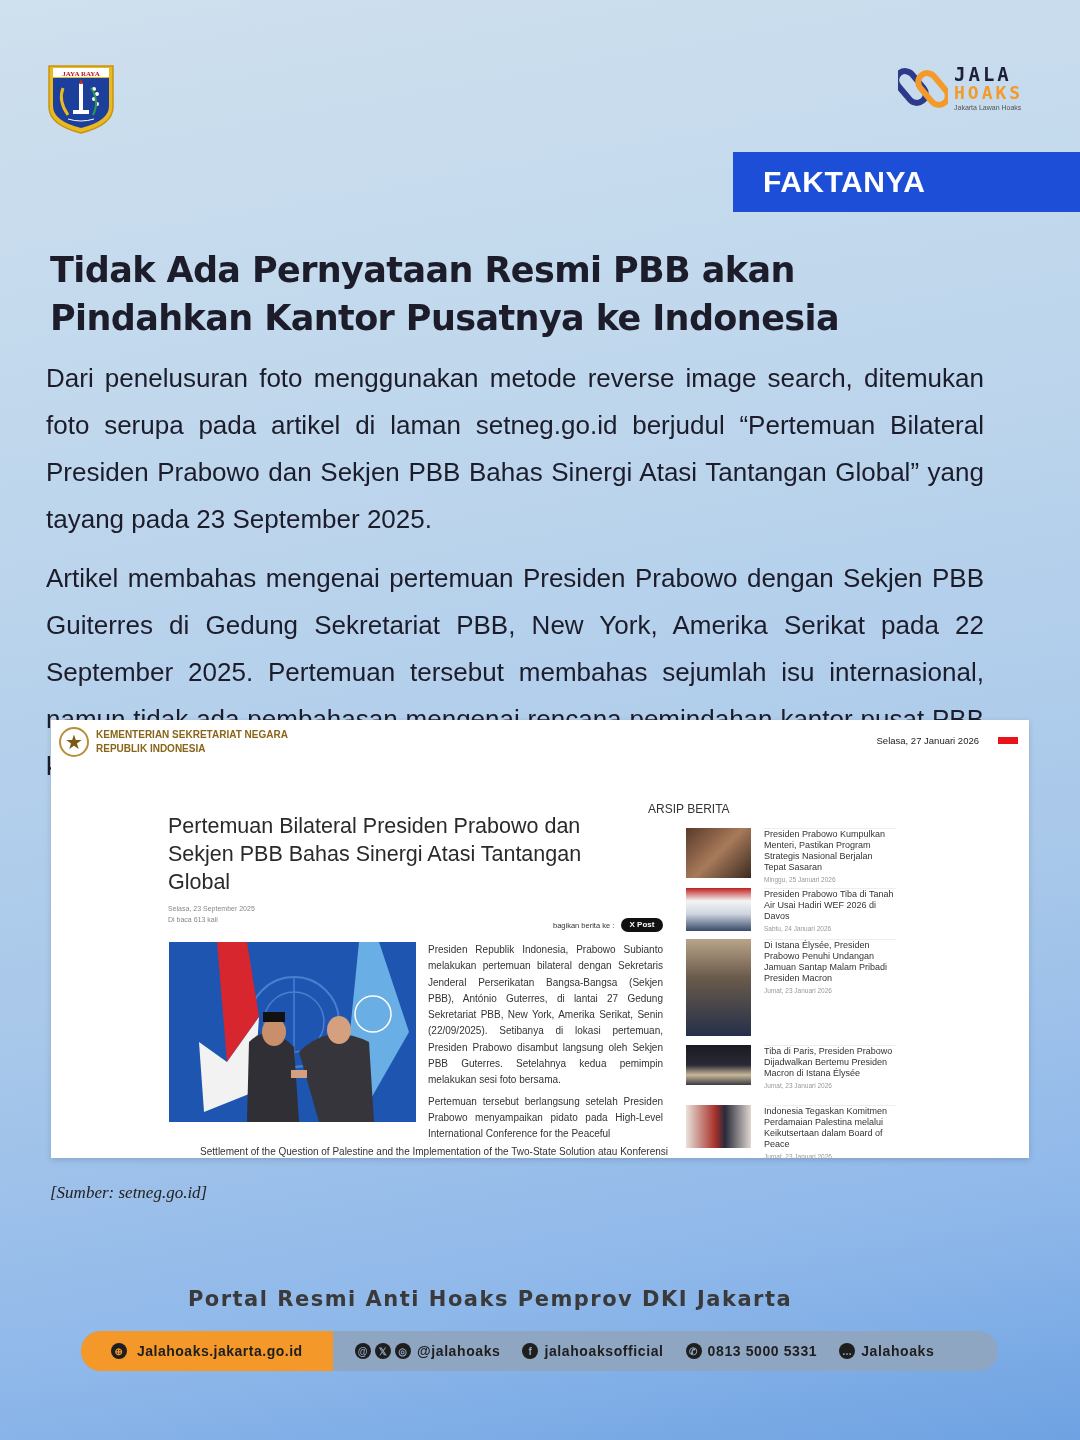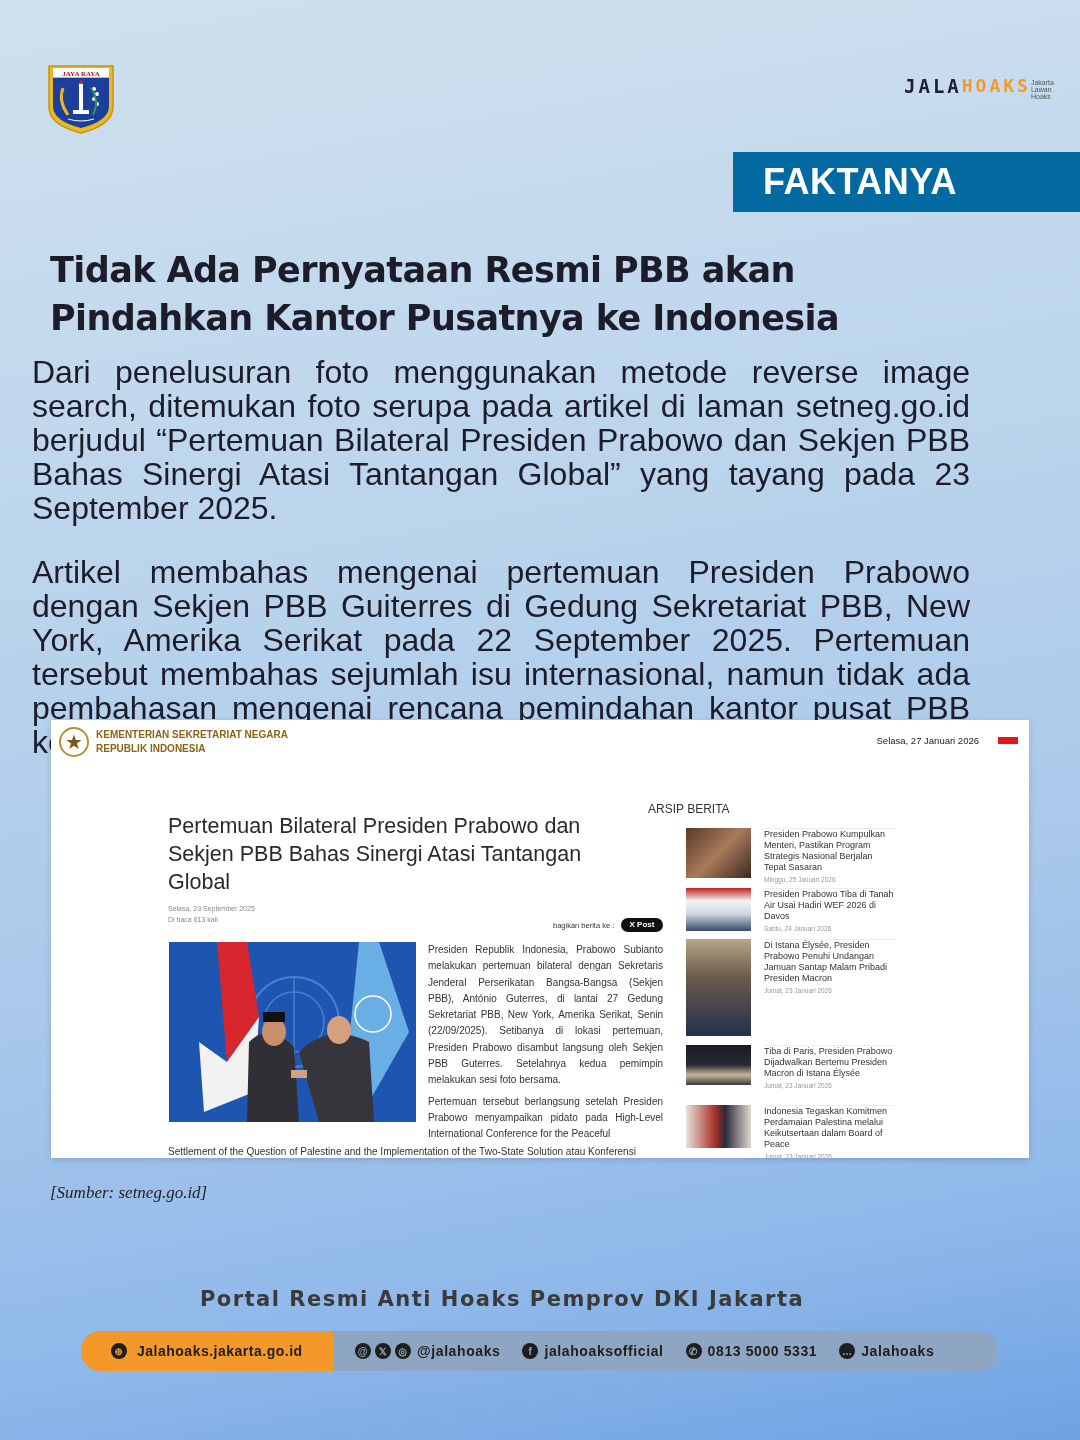--- a/index.html
+++ b/index.html
@@ -8,31 +8,31 @@
     position: relative;
     font-family: "Liberation Sans", sans-serif;
     background: linear-gradient(170deg, #cfe0ee 0%, #bcd5ec 35%, #a7c7ea 65%, #8fb8ea 85%, #6ea2e2 100%);
   }
   .abs { position: absolute; }
 
   
   .dki-logo { left: 46px; top: 63px; width: 70px; height: 72px; }
   .jala-logo { left: 898px; top: 62px; width: 150px; height: 52px; display: flex; align-items: center; }
   .jala-mark { width: 50px; height: 50px; }
-  .jala-text { margin-left: 6px; display: flex; flex-direction: row; line-height: 1; }
+  .jala-text { margin-left: 6px; display: flex; flex-direction: column; line-height: 1; }
   .jala-text .l1 { font-family: "DejaVu Sans Mono", monospace; font-weight: bold; font-size: 19px; color: #1e1e3a; letter-spacing: 3px; }
   .jala-text .l2 { font-family: "DejaVu Sans Mono", monospace; font-weight: bold; font-size: 18px; color: #f39a2b; letter-spacing: 3px; }
   .jala-text .l3 { font-size: 7px; color: #555; margin-top: 2px; }
 
   
-  .faktanya { left: 733px; top: 152px; width: 347px; height: 60px; background: #0369a1; color: #fff; font-weight: bold; font-size: 36px; line-height: 60px; padding-left: 30px; letter-spacing: 0.5px; }
+  .faktanya { left: 733px; top: 152px; width: 347px; height: 60px; background: #1d4ed8; color: #fff; font-weight: bold; font-size: 30px; line-height: 60px; padding-left: 30px; letter-spacing: 0.5px; }
 
   
   .headline { left: 50px; top: 246px; width: 900px; color: #1c1c2b; font-weight: bold; font-size: 35px; line-height: 48px; font-family: "DejaVu Sans", sans-serif; letter-spacing: -0.6px; }
-  .para { left: 32px; width: 938px; color: #1c1c2b; font-size: 32px; line-height: 34px; text-align: justify; font-family: "Liberation Sans", sans-serif; }
+  .para { left: 46px; width: 938px; color: #1c1c2b; font-size: 26px; line-height: 47px; text-align: justify; font-family: "Liberation Sans", sans-serif; }
   .para1 { top: 355px; }
   .para2 { top: 523px; margin-top: 32px; }
 
   
   .shot { left: 51px; top: 720px; width: 978px; height: 438px; background: #fff; overflow: hidden; box-shadow: 0 2px 6px rgba(0,0,0,0.15); }
   .shot-header { position: absolute; left: 0; top: 0; width: 100%; height: 46px; background: #fff; }
   .setneg-emblem { position: absolute; left: 8px; top: 7px; width: 30px; height: 30px; border-radius: 50%; border: 2px solid #b58f3a; display: flex; align-items: center; justify-content: center; color: #7a5a12; font-size: 20px; }
   .setneg-name { position: absolute; left: 45px; top: 8px; font-size: 10px; font-weight: bold; color: #8a6418; line-height: 14px; }
   .setneg-date { position: absolute; right: 50px; top: 15px; font-size: 9.5px; color: #222; }
   .flag-mini { position: absolute; right: 11px; top: 17px; width: 20px; height: 7px; background: #e8141b; }
@@ -42,33 +42,33 @@
   .nav-item:last-child { border-right: none; }
 
   .art-title { position: absolute; left: 117px; top: 92px; width: 470px; font-size: 21.5px; line-height: 28px; color: #2a2a2a; }
   .art-meta { position: absolute; left: 117px; top: 183px; font-size: 7px; color: #888; line-height: 11px; }
   .share-label { position: absolute; left: 502px; top: 201px; font-size: 7.5px; color: #333; }
   .x-post { position: absolute; left: 570px; top: 198px; width: 42px; height: 14px; background: #111; color: #fff; border-radius: 7px; font-size: 8px; font-weight: bold; text-align: center; line-height: 14px; }
 
   .art-photo { position: absolute; left: 118px; top: 222px; width: 247px; height: 180px; background: linear-gradient(180deg, #1f56b2 0%, #1a4ea8 100%); overflow: hidden; }
   .art-body { position: absolute; left: 377px; top: 222px; width: 235px; font-size: 10px; line-height: 16.3px; color: #333; text-align: justify; }
   .art-body p { margin-bottom: 5px; }
-  .art-last { position: absolute; left: 117px; top: 426px; width: 500px; font-size: 10px; color: #333; white-space: nowrap; }
+  .art-last { position: absolute; left: 117px; top: 426px; width: 500px; font-size: 10px; color: #333; white-space: nowrap; text-align: right; }
 
   .arsip-title { position: absolute; left: 597px; top: 82px; font-size: 12px; color: #333; }
   .arsip-item { position: absolute; left: 635px; width: 210px; }
   .arsip-thumb { position: absolute; left: 0; top: 0; width: 65px; }
   .arsip-text { position: absolute; left: 78px; top: 0; width: 132px; font-size: 9px; line-height: 11px; color: #333; border-top: 1px solid #eee; padding-top: 0px; }
   .arsip-date { font-size: 6.5px; color: #999; margin-top: 1px; }
 
   
   .source { left: 50px; top: 1183px; font-size: 17px; font-style: italic; color: #222; font-family: "Liberation Serif", serif; }
 
   
-  .portal { left: 16px; width: 972px; top: 1287px; text-align: center; font-size: 21px; font-weight: bold; color: #3a3a3a; letter-spacing: 1.5px; font-family: "DejaVu Sans", sans-serif; }
+  .portal { left: 4px; width: 972px; top: 1287px; text-align: center; font-size: 21px; font-weight: bold; color: #3a3a3a; letter-spacing: 1.5px; font-family: "DejaVu Sans", sans-serif; }
   .footer-bar { left: 81px; top: 1331px; width: 917px; height: 40px; border-radius: 20px; background: #8ea6c2; overflow: hidden; display: flex; align-items: center; }
   .footer-site { height: 40px; width: 252px; background: #f5982a; display: flex; align-items: center; padding-left: 30px; font-size: 14px; font-weight: bold; color: #1e1e1e; letter-spacing: 0.5px; }
   .footer-item { display: flex; align-items: center; font-size: 14px; color: #1e1e1e; font-weight: bold; letter-spacing: 0.6px; margin-left: 22px; }
   .ico { display: inline-flex; width: 16px; height: 16px; border-radius: 50%; background: #1e1e1e; color: #8ea6c2; font-size: 10px; align-items: center; justify-content: center; margin-right: 6px; font-weight: bold; }
   .ico.small { margin-right: 4px; }
   .footer-site .ico { background: #1e1e1e; color: #f5982a; margin-right: 10px; }
 </style>
 </head>
 <body>
 

